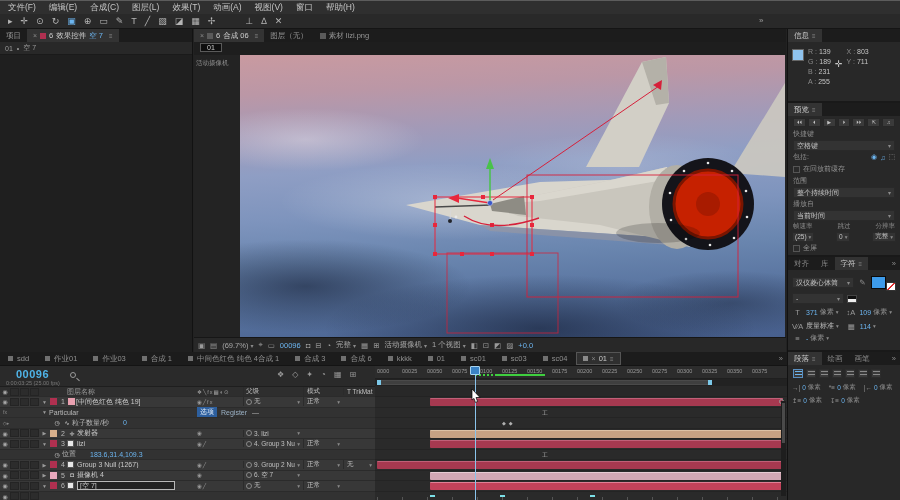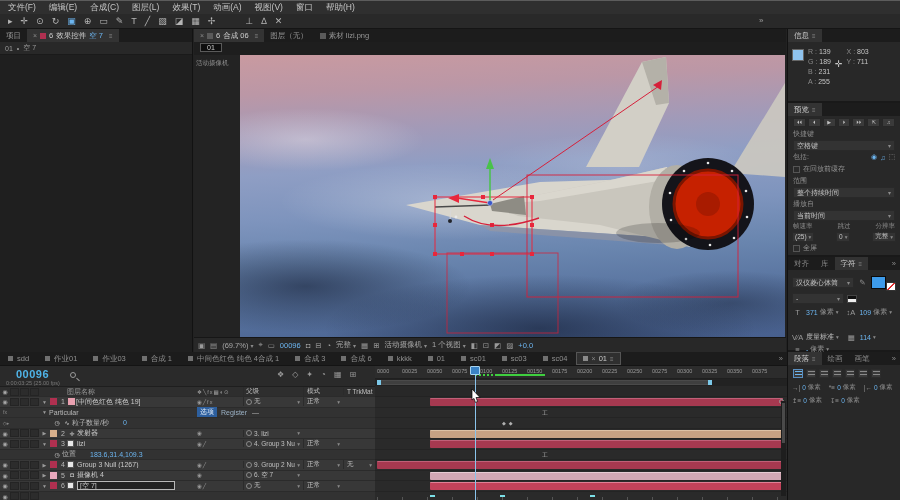--- a/index.html
+++ b/index.html
@@ -429,21 +429,21 @@
         <span class="cval">
             <span>371</span>
             <em>像素</em>
           </span>
         <span class="cicon" style="margin-left:4px">↕A</span>
         <span class="cval">
             <span>109</span>
             <em>像素</em>
           </span>
       </div>
-      <div class="crow" style="margin-top:15px">
+      <div class="crow" style="margin-top:4px">
         <span class="cicon">V∕A</span>
         <span class="cval">
             <span style="color:#bdbdbd">度量标准</span>
           </span>
         <span class="cicon" style="margin-left:4px">▦</span>
         <span class="cval">
             <span>114</span>
           </span>
       </div>
       <div class="crow" style="margin-top:2px">

